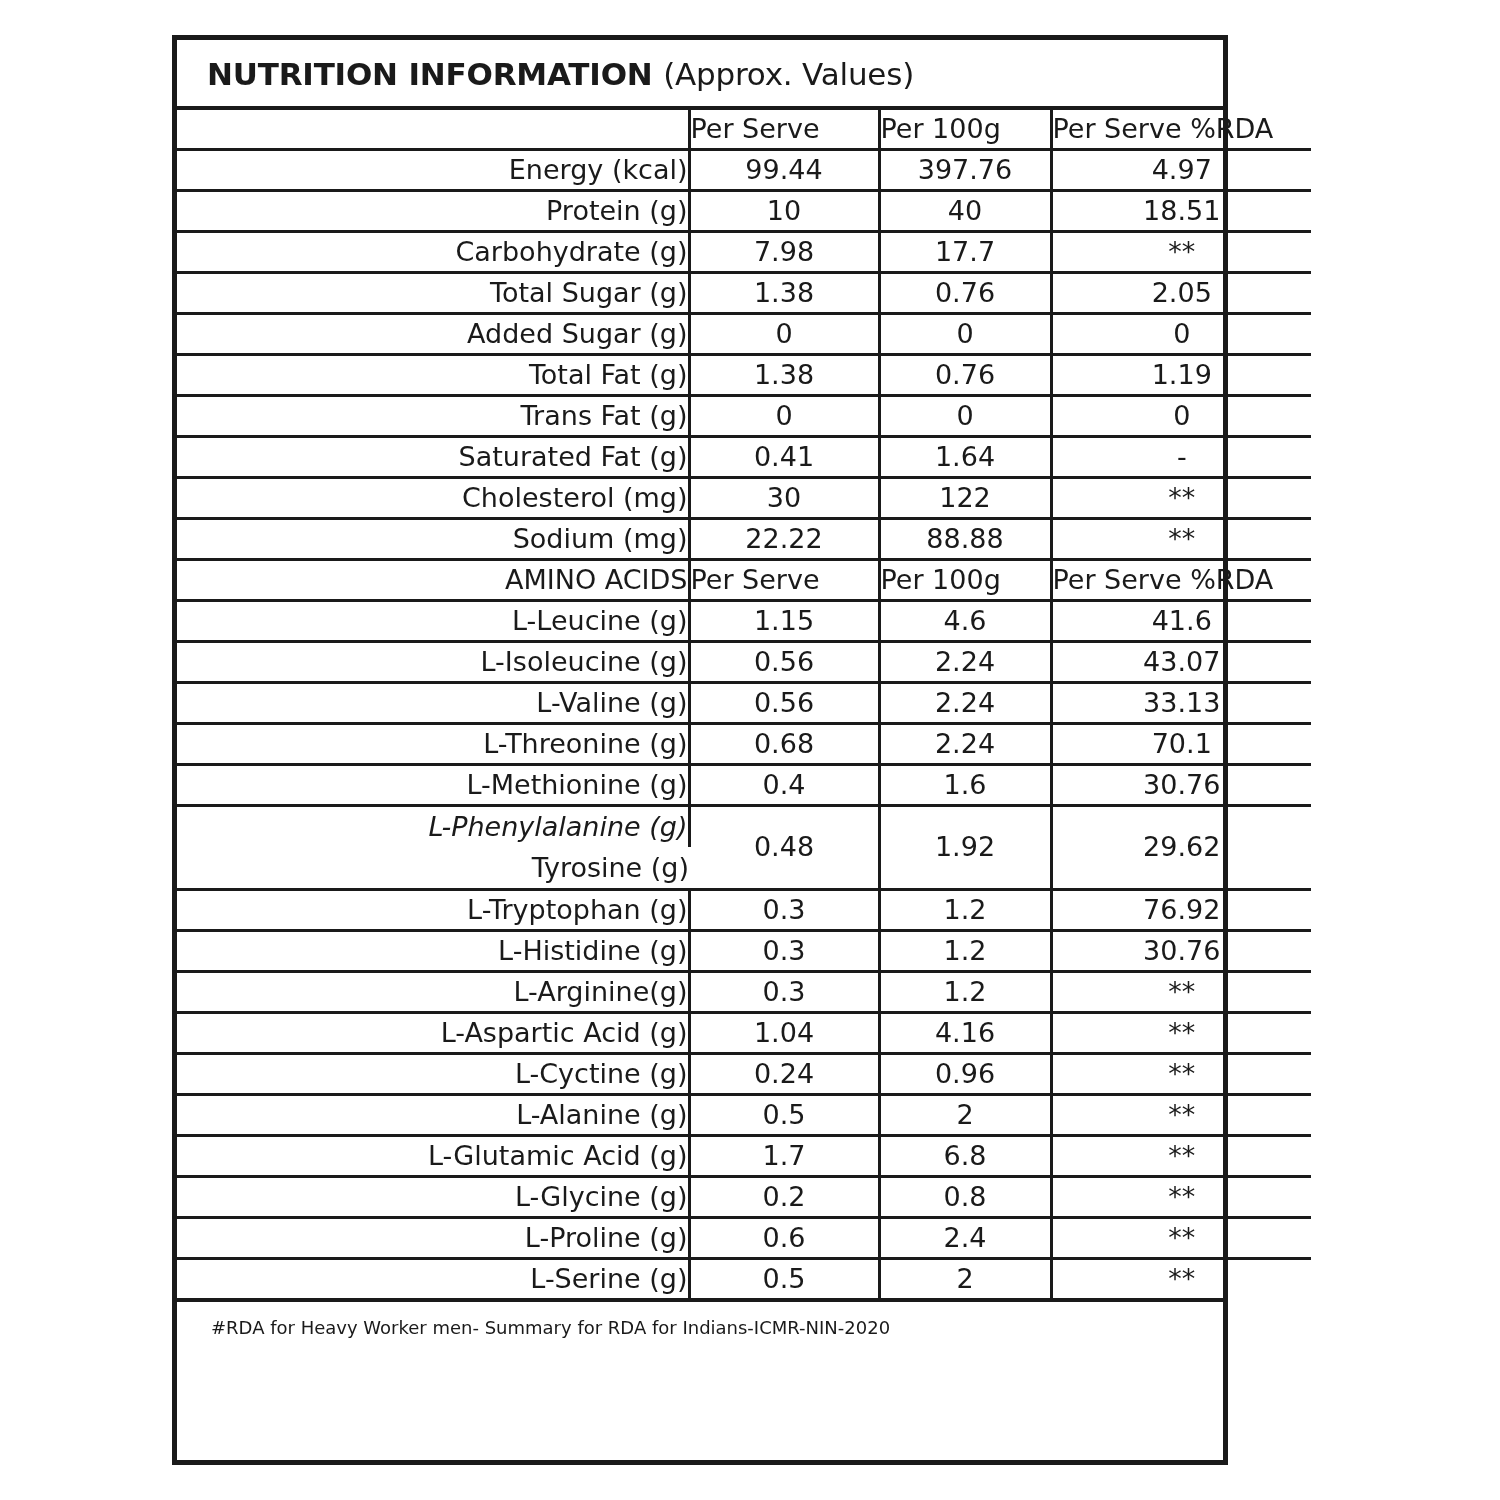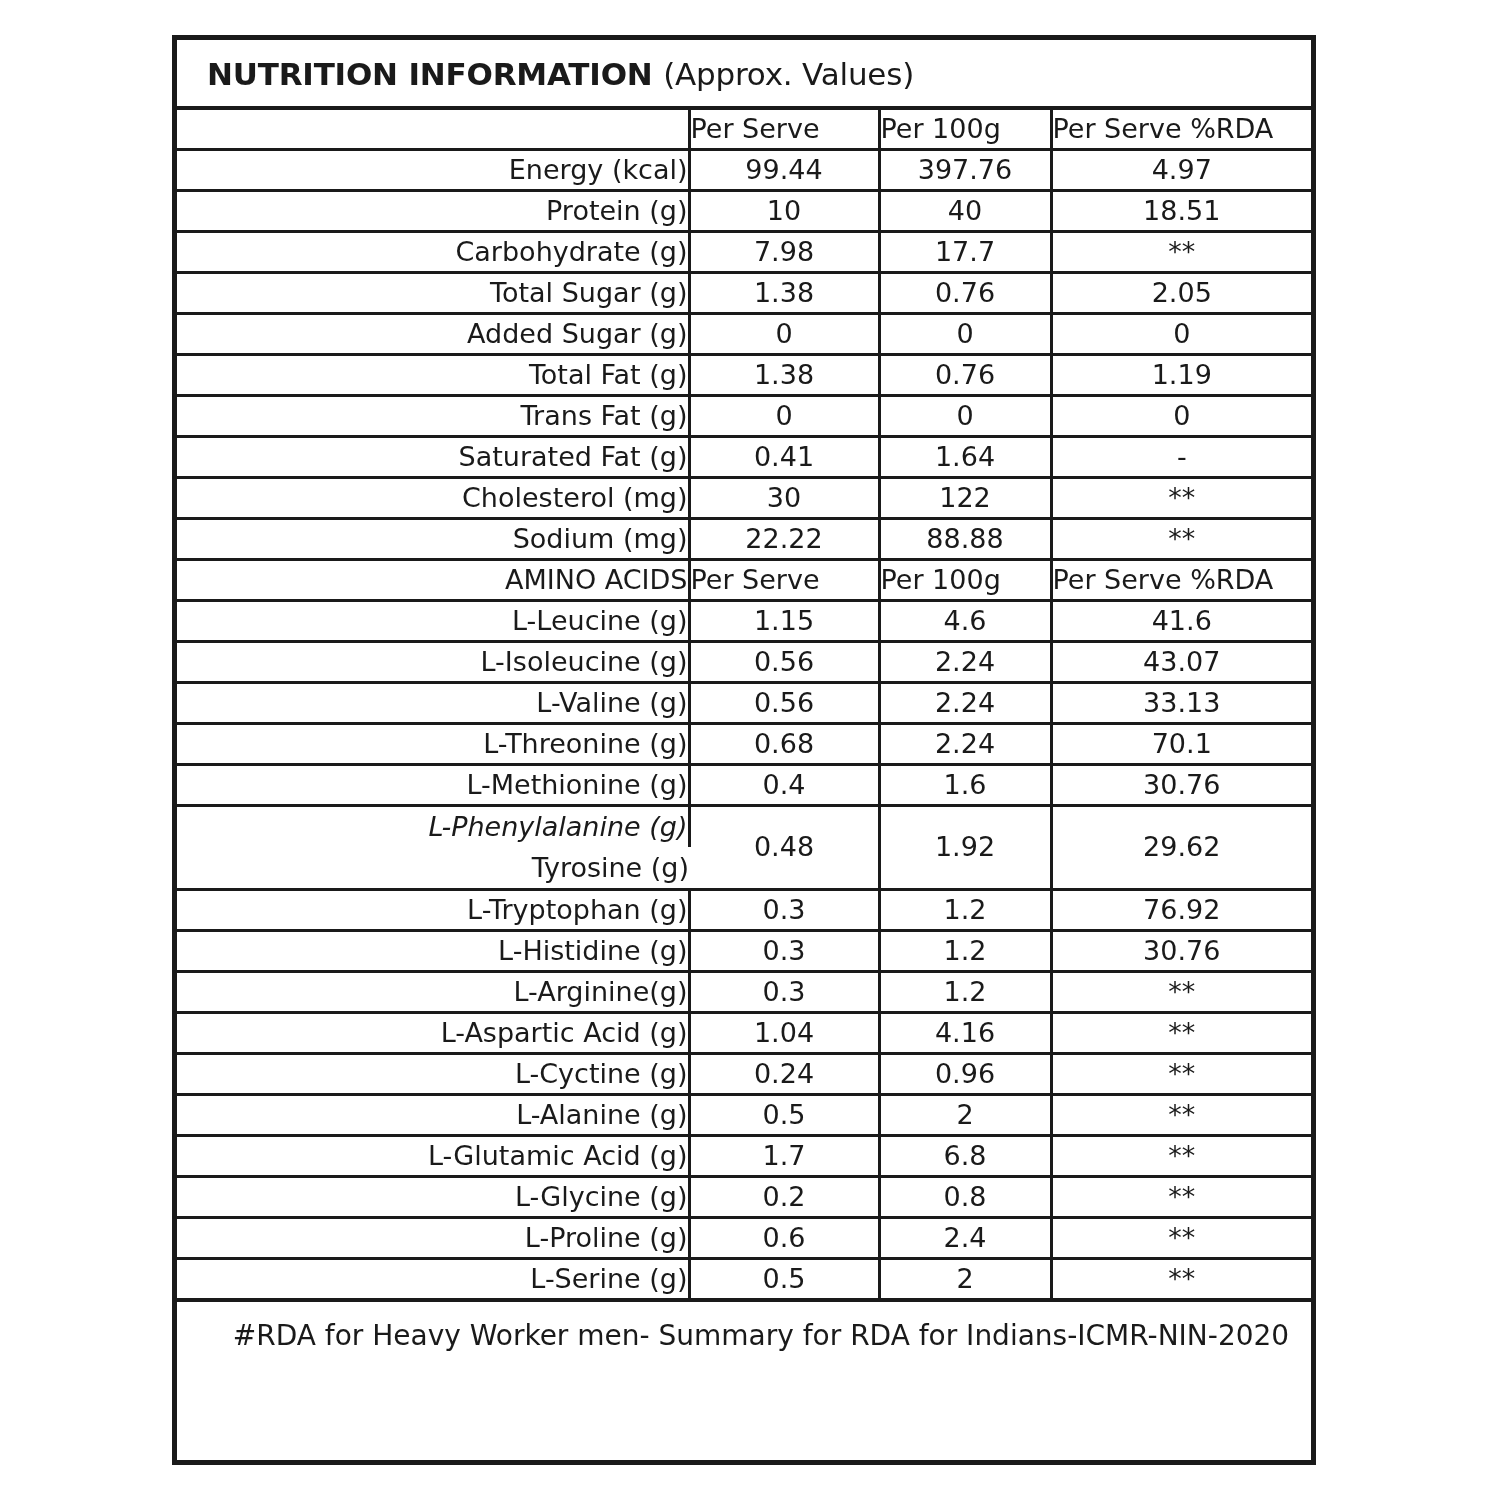--- a/index.html
+++ b/index.html
@@ -11,21 +11,21 @@
     width: 1500px;
     height: 1500px;
     font-family: "DejaVu Sans", "Liberation Sans", sans-serif;
     color: #1a1a1a;
     position: relative;
   }
   #panel {
     position: absolute;
     left: 172px;
     top: 35px;
-    width: 1144px;
+    width: 1056px;
     height: 1430px;
     border: 5px solid #1a1a1a;
     box-sizing: border-box;
     background: #fff;
   }
   .header-block {
     border-bottom: 4px solid #1a1a1a;
     padding: 14px 0 10px 30px;
     box-sizing: border-box;
   }
@@ -87,24 +87,23 @@
   }
   .tall {
     height: 42px;
   }
   .footer-block {
     border-top: 4px solid #1a1a1a;
     padding: 12px 0 10px 34px;
     box-sizing: border-box;
   }
   .footer-line {
-    font-size: 28px;
+    font-size: 18px;
     line-height: 1.55;
     white-space: nowrap;
-    text-align: center;
   }
   .spanning {
     vertical-align: middle;
   }
 </style>
 </head>
 <body>
 
 <div id="panel">
 

